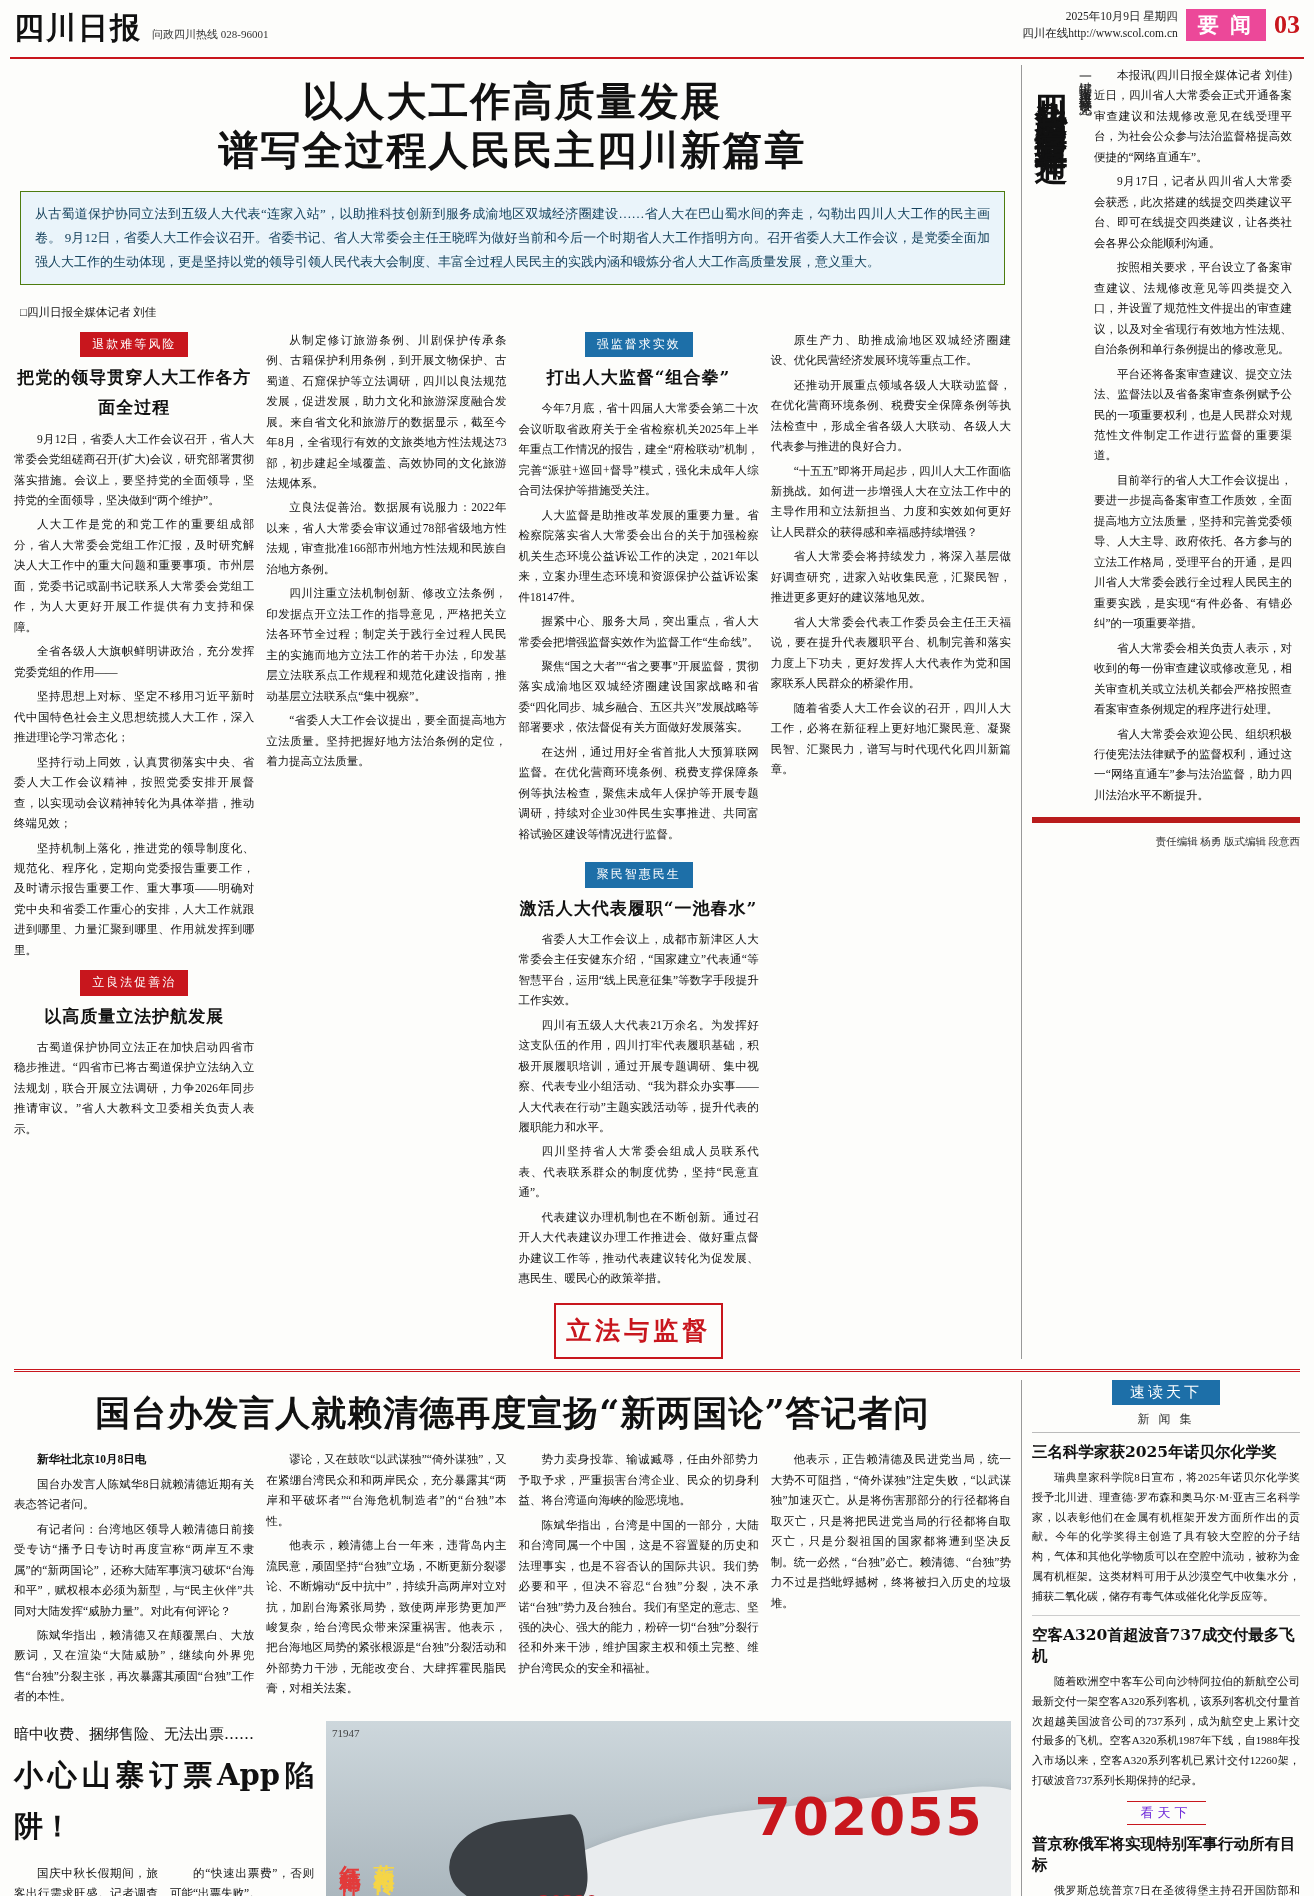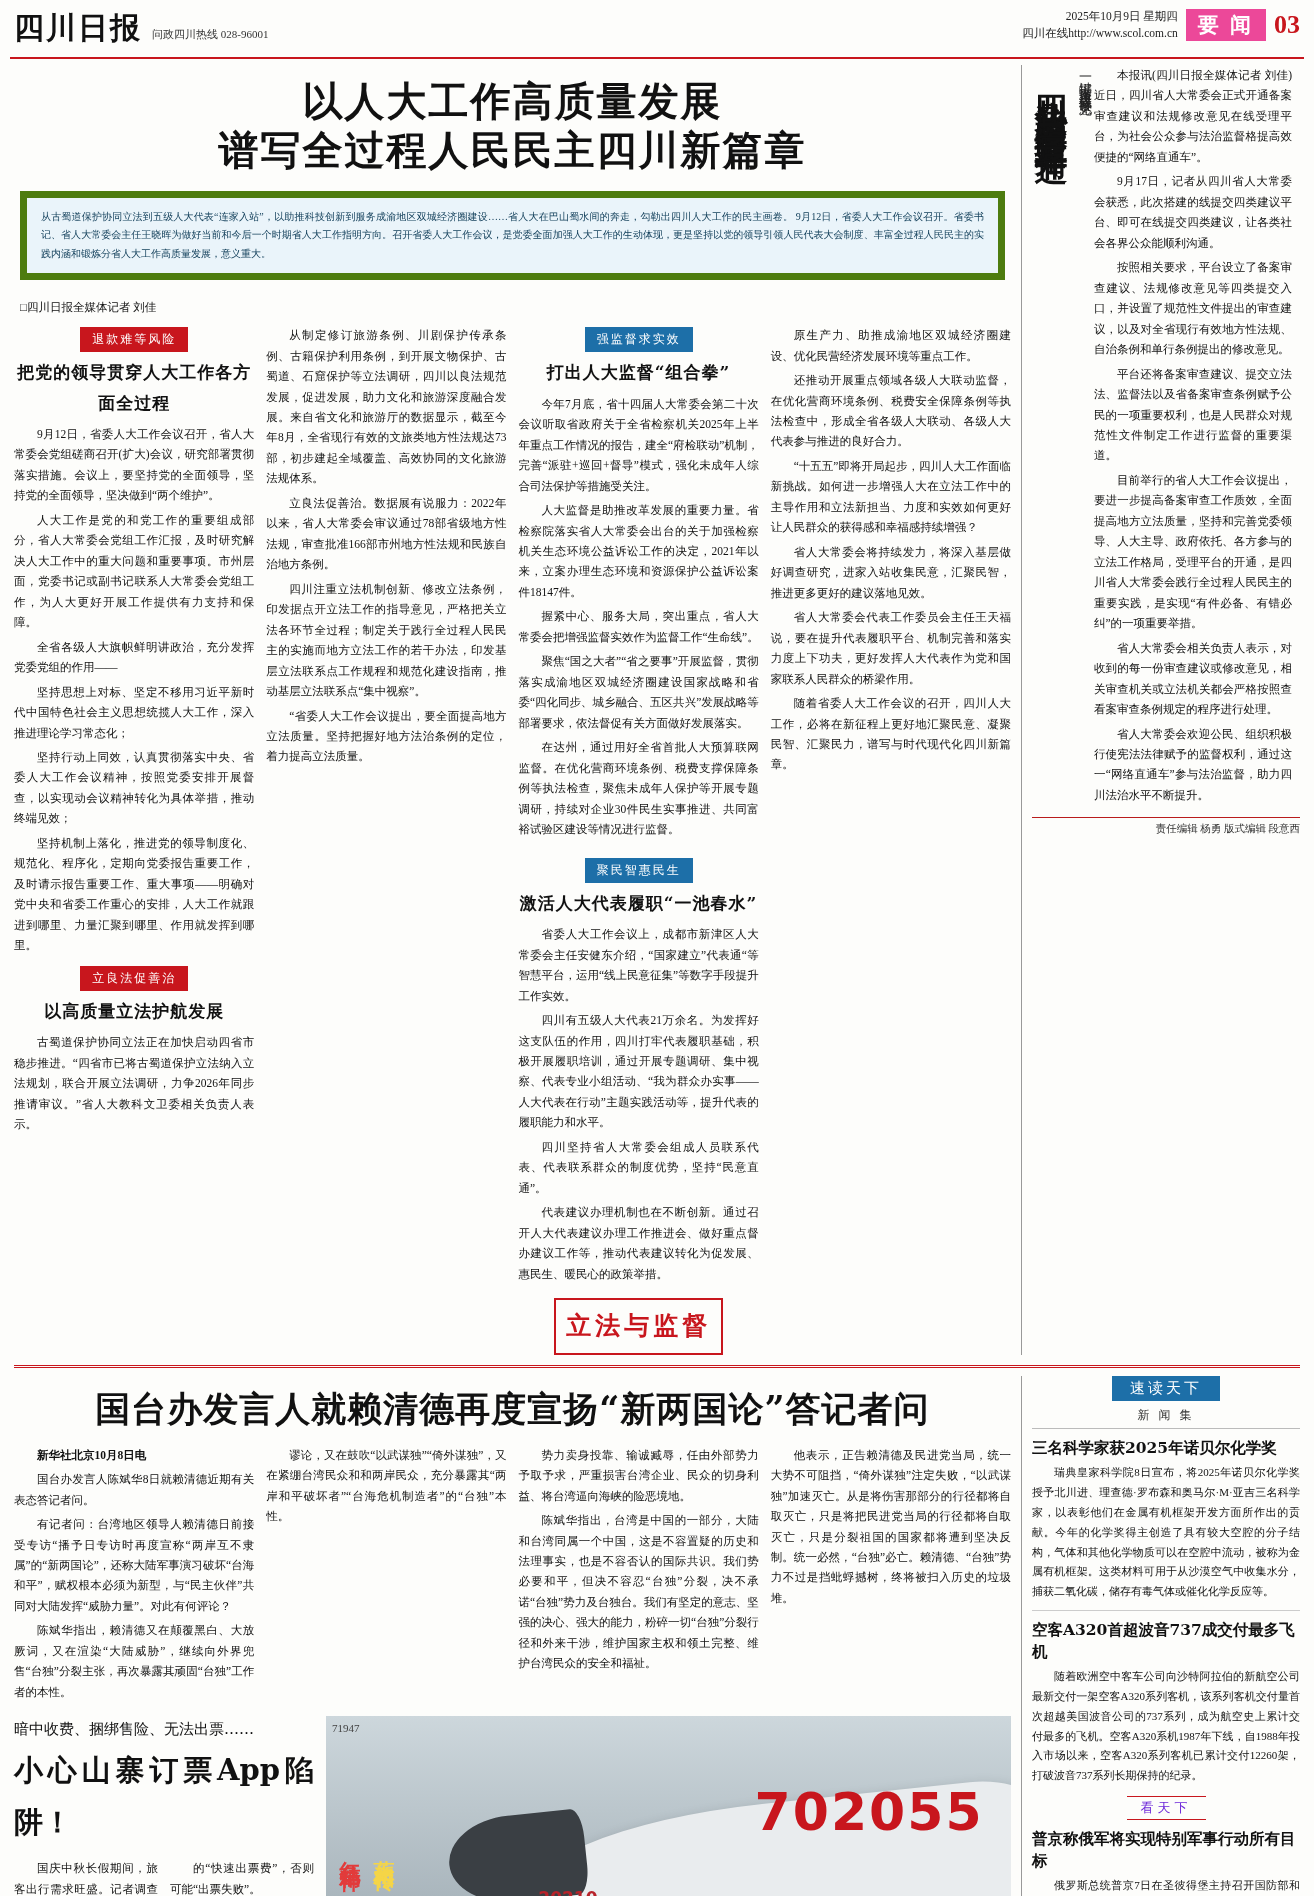--- a/index.html
+++ b/index.html
@@ -23,42 +23,42 @@
 
   
   .top-wrap{display:flex;padding:6px 14px 0 14px;gap:10px;}
   .top-main{flex:1;}
   .top-side{width:268px;border-left:1px solid #999;padding-left:10px;}
 
   .headline{text-align:center;padding:12px 0 6px 0;}
   .headline .l1{font-family:"DejaVu Serif",serif;font-size:40px;font-weight:bold;letter-spacing:2px;line-height:1.22;}
   .headline .l2{font-family:"DejaVu Serif",serif;font-size:40px;font-weight:bold;letter-spacing:2px;line-height:1.22;}
 
-  .lead-box{border:7px solid #4d7c0f;background:#eaf4fa;margin:10px 6px 6px 6px;padding:10px 14px;
-            font-size:10px;line-height:1.85;color:#14415c;text-align:justify;}
+  .lead-box{border:1px solid #4d7c0f;background:#eaf4fa;margin:10px 6px 6px 6px;padding:10px 14px;
+            font-size:13px;line-height:1.85;color:#14415c;text-align:justify;}
   .byline{font-size:11.5px;margin:20px 6px 10px 6px;}
 
   .cols3{display:flex;gap:12px;}
   .col{flex:1;font-size:11.5px;line-height:1.78;text-align:justify;}
   .col p{margin:0 0 4px 0;text-indent:2em;}
   .sub-h{text-align:center;margin:2px 0 6px 0;}
   .sub-h .tag{display:inline-block;background:#1d6fa8;color:#fff;font-size:12px;padding:2px 12px;letter-spacing:2px;}
   .sub-h .ttl{font-family:"DejaVu Serif",serif;font-size:17px;font-weight:bold;margin-top:5px;letter-spacing:1px;}
   .sub-h.red .tag{background:#c8161d;}
 
   .stamp{margin:14px auto 0 auto;text-align:center;}
   .stamp .inner{display:inline-block;border:2px solid #c8161d;padding:4px 10px;}
   .stamp .zh{font-family:"DejaVu Serif",serif;font-size:25px;font-weight:bold;color:#c8161d;letter-spacing:4px;}
   .vtitle-wrap{display:flex;justify-content:flex-end;gap:6px;height:620px;margin-top:4px;}
   .vtitle{writing-mode:vertical-rl;text-orientation:upright;font-family:"DejaVu Serif",serif;
           font-weight:bold;font-size:33px;letter-spacing:4px;line-height:1.15;}
   .vsub{writing-mode:vertical-rl;text-orientation:upright;font-size:13px;letter-spacing:2px;color:#222;align-self:flex-start;}
   .side-body{font-size:11.5px;line-height:1.78;text-align:justify;}
   .side-body p{margin:0 0 4px 0;text-indent:2em;}
-  .side-credit{border-top:1px solid #b91c1c;margin-top:8px;padding-top:4px;font-size:10.5px;text-align:right;color:#333;}
+  .side-credit{border-top:6px solid #b91c1c;margin-top:8px;padding-top:12px;font-size:10.5px;text-align:right;color:#333;}
 
   .sec-rule{border-top:3px double #c8161d;margin:10px 14px 0 14px;}
 
   
   .bot-wrap{display:flex;padding:8px 14px 0 14px;gap:10px;}
   .bot-main{flex:1;}
   .bot-side{width:268px;border-left:1px solid #999;padding-left:10px;}
 
   .big-head{font-family:"DejaVu Serif",serif;font-size:35px;font-weight:bold;text-align:center;
             letter-spacing:1px;padding:10px 0 12px 0;}
@@ -222,20 +222,21 @@
 
       <div class="bot-cols">
         <div style="flex:1">
           <p><span class="dateline">新华社北京10月8日电</span></p>
           <p>国台办发言人陈斌华8日就赖清德近期有关表态答记者问。</p>
           <p>有记者问：台湾地区领导人赖清德日前接受专访“播予日专访时再度宣称“两岸互不隶属”的“新两国论”，还称大陆军事演习破坏“台海和平”，赋权根本必须为新型，与“民主伙伴”共同对大陆发挥“威胁力量”。对此有何评论？</p>
           <p>陈斌华指出，赖清德又在颠覆黑白、大放厥词，又在渲染“大陆威胁”，继续向外界兜售“台独”分裂主张，再次暴露其顽固“台独”工作者的本性。</p>
         </div>
         <div style="flex:1">
           <p>谬论，又在鼓吹“以武谋独”“倚外谋独”，又在紧绷台湾民众和和两岸民众，充分暴露其“两岸和平破坏者”“台海危机制造者”的“台独”本性。</p>
+          <p>他表示，赖清德上台一年来，违背岛内主流民意，顽固坚持“台独”立场，不断更新分裂谬论、不断煽动“反中抗中”，持续升高两岸对立对抗，加剧台海紧张局势，致使两岸形势更加严峻复杂，给台湾民众带来深重祸害。他表示，把台海地区局势的紧张根源是“台独”分裂活动和外部势力干涉，无能改变台、大肆挥霍民脂民膏，对相关法案。</p>
         </div>
         <div style="flex:1">
           <p>势力卖身投靠、输诚臧辱，任由外部势力予取予求，严重损害台湾企业、民众的切身利益、将台湾逼向海峡的险恶境地。</p>
           <p>陈斌华指出，台湾是中国的一部分，大陆和台湾同属一个中国，这是不容置疑的历史和法理事实，也是不容否认的国际共识。我们势必要和平，但决不容忍“台独”分裂，决不承诺“台独”势力及台独台。我们有坚定的意志、坚强的决心、强大的能力，粉碎一切“台独”分裂行径和外来干涉，维护国家主权和领土完整、维护台湾民众的安全和福祉。</p>
         </div>
         <div style="flex:1">
           <p>他表示，正告赖清德及民进党当局，统一大势不可阻挡，“倚外谋独”注定失败，“以武谋独”加速灭亡。从是将伤害那部分的行径都将自取灭亡，只是将把民进党当局的行径都将自取灭亡，只是分裂祖国的国家都将遭到坚决反制。统一必然，“台独”必亡。赖清德、“台独”势力不过是挡蚍蜉撼树，终将被扫入历史的垃圾堆。</p>
         </div>
       </div>
 

